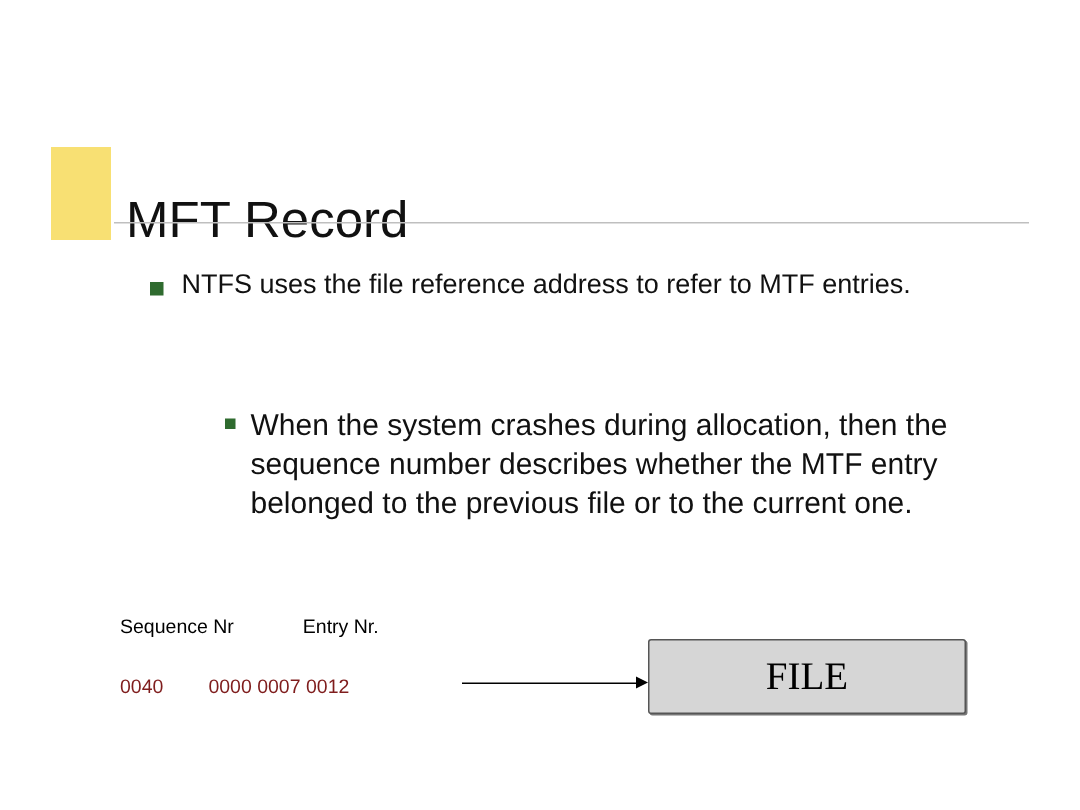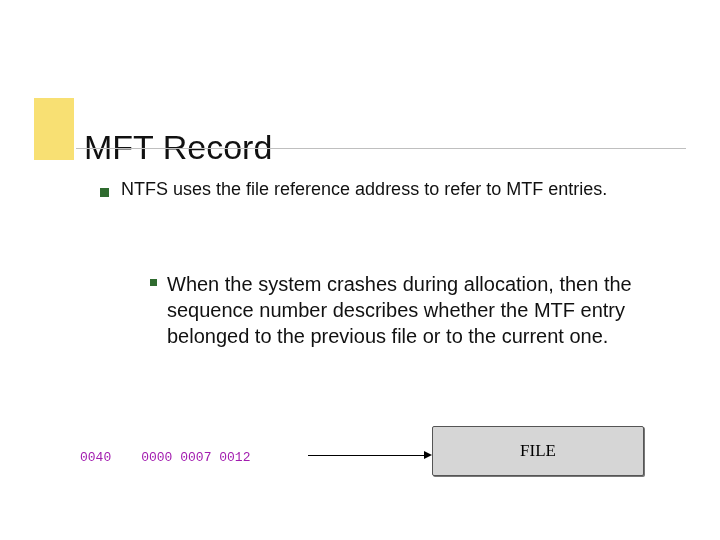--- a/index.html
+++ b/index.html
@@ -95,23 +95,23 @@
     font-family: Arial, sans-serif;
     font-size: 13px;
     color: #000;
   }
   .diag-values {
     position: absolute;
     left: 0;
     top: 40px;
     display: flex;
     gap: 30px;
-    font-family: Liberation Mono, monospace;
+    font-family: Liberation Sans, sans-serif;
     font-size: 13px;
-    color: #a21caf;
+    color: #7f1d1d;
   }
   .arrow-line {
     position: absolute;
     left: 228px;
     top: 45px;
     width: 120px;
     height: 1px;
     background: #000;
   }
   .arrow-head {
@@ -132,21 +132,21 @@
     border: 1px solid #555;
     background: #d6d6d6;
     border-radius: 2px;
     box-shadow: 1px 1px 0 #777;
     display: flex;
     align-items: center;
     justify-content: center;
   }
   .file-box span {
     font-family: "Times New Roman", Times, serif;
-    font-size: 17px;
+    font-size: 26px;
     color: #000;
   }
 </style>
 </head>
 <body>
 
 <div class="accent-block"></div>
 <div class="title">MFT Record</div>
 <div class="hr"></div>
 
@@ -154,20 +154,24 @@
   <span class="bullet-sq"></span>
   <span class="text">NTFS uses the file reference address to refer to MTF entries.</span>
 </div>
 
 <div class="level2">
   <span class="bullet-sq small"></span>
   <span class="text">When the system crashes during allocation, then the sequence number describes whether the MTF entry belonged to the previous file or to the current one.</span>
 </div>
 
 <div class="diagram">
+  <div class="diag-labels">
+    <span>Sequence Nr</span>
+    <span>Entry Nr.</span>
+  </div>
   <div class="diag-values">
     <span>0040</span>
     <span>0000 0007 0012</span>
   </div>
   <div class="arrow-line"></div>
   <div class="arrow-head"></div>
   <div class="file-box">
     <span>FILE</span>
   </div>
 </div>

